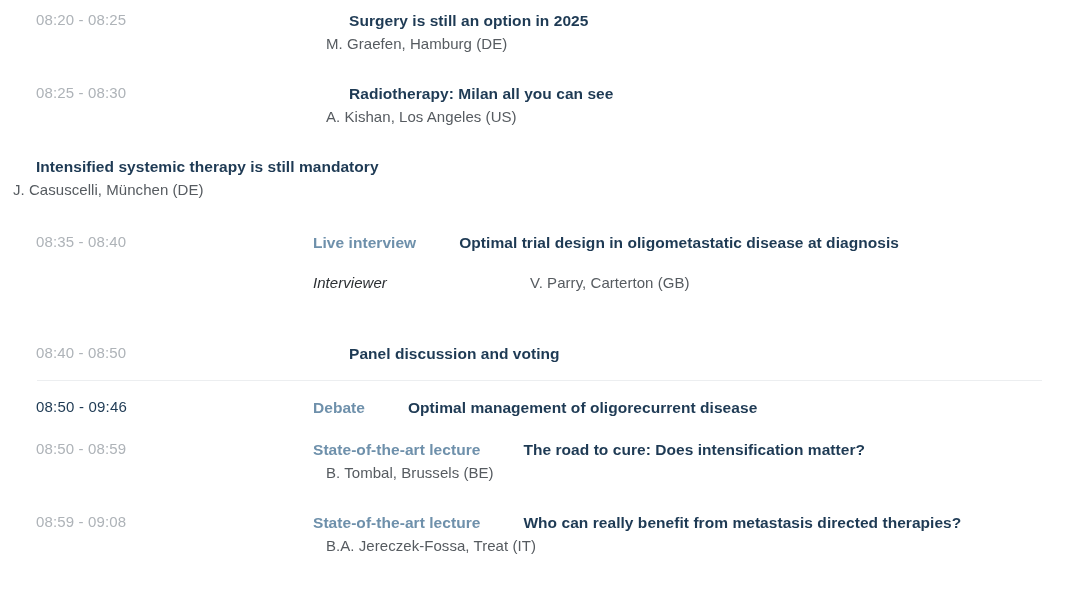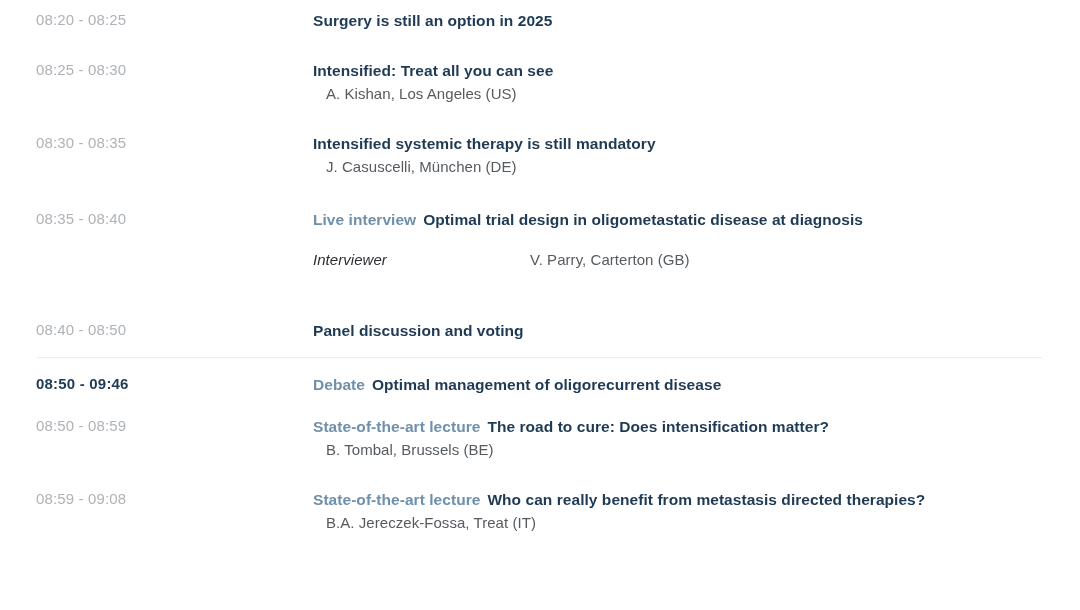--- a/index.html
+++ b/index.html
@@ -36,21 +36,21 @@
     padding-left: 36px;
     box-sizing: border-box;
     font-size: 15px;
     line-height: 22px;
     color: #aeb3b8;
     letter-spacing: 0.15px;
     white-space: nowrap;
   }
   .time-cell.strong {
     color: #1e3a54;
-    font-weight: bold;
+    font-weight: normal;
     letter-spacing: 0.2px;
   }
   .body-cell {
     flex: 1 1 auto;
     padding-right: 38px;
     min-width: 0;
   }
 
   
   .title-line {
@@ -61,20 +61,21 @@
     letter-spacing: 0.05px;
   }
   .kind {
     color: #6e90ab;
     font-weight: bold;
     margin-right: 7px;
   }
   .title-text {
     color: #1e3a54;
     font-weight: bold;
+    margin-left: 36px;
   }
 
   
   .speaker {
     font-size: 15px;
     line-height: 23px;
     color: #565b60;
     padding-left: 13px;
     letter-spacing: 0.05px;
   }
@@ -117,39 +118,39 @@
 <body>
 
 <div class="agenda">
 
   <div class="row">
     <div class="time-cell">08:20 - 08:25</div>
     <div class="body-cell">
       <div class="title-line">
         <span class="title-text">Surgery is still an option in 2025</span>
       </div>
+      <div class="speaker">M. Graefen, Hamburg (DE)</div>
     </div>
   </div>
 
   <div class="gap-sm"></div>
 
   <div class="row">
     <div class="time-cell">08:25 - 08:30</div>
     <div class="body-cell">
       <div class="title-line">
-        <span class="title-text">Intensified: Treat all you can see</span>
+        <span class="title-text">Radiotherapy: Milan all you can see</span>
       </div>
       <div class="speaker">A. Kishan, Los Angeles (US)</div>
     </div>
   </div>
 
   <div class="gap-sm"></div>
 
   <div class="row">
-    <div class="time-cell">08:30 - 08:35</div>
     <div class="body-cell">
       <div class="title-line">
         <span class="title-text">Intensified systemic therapy is still mandatory</span>
       </div>
       <div class="speaker">J. Casuscelli, München (DE)</div>
     </div>
   </div>
 
   <div class="gap-md"></div>
 

